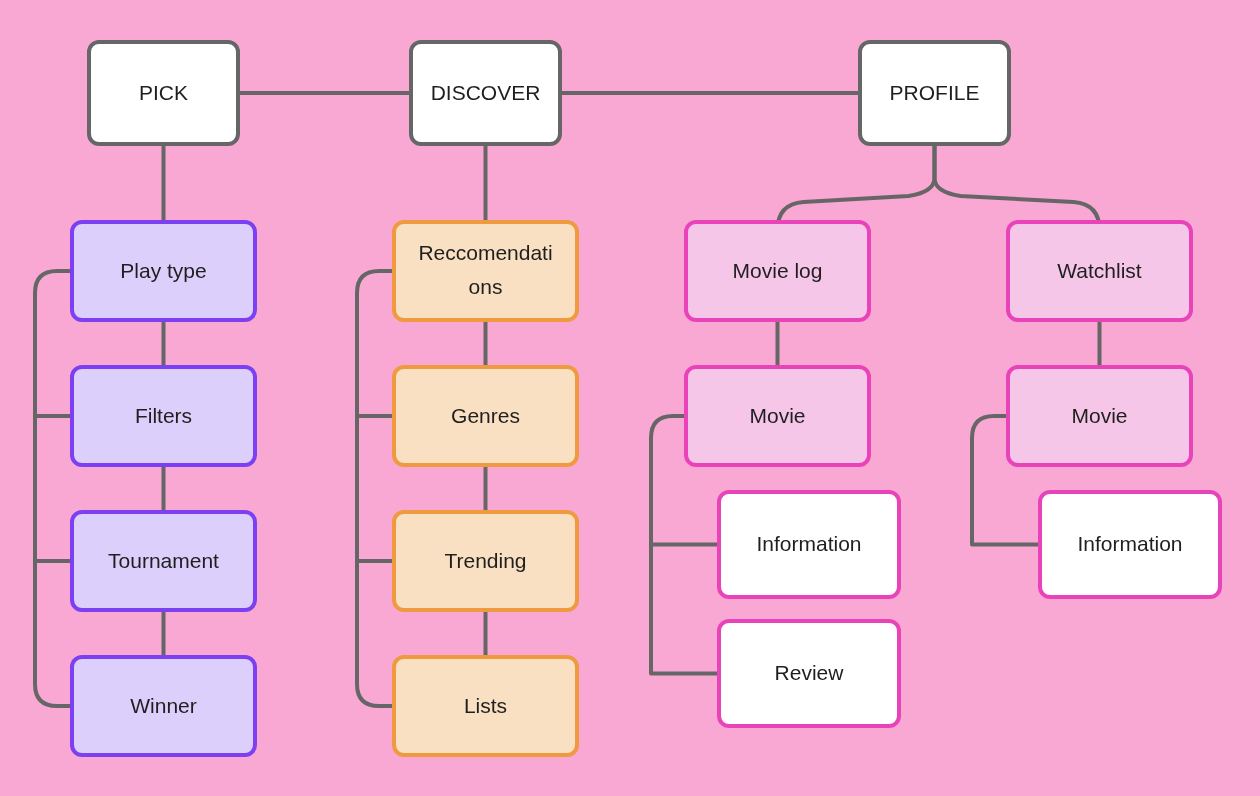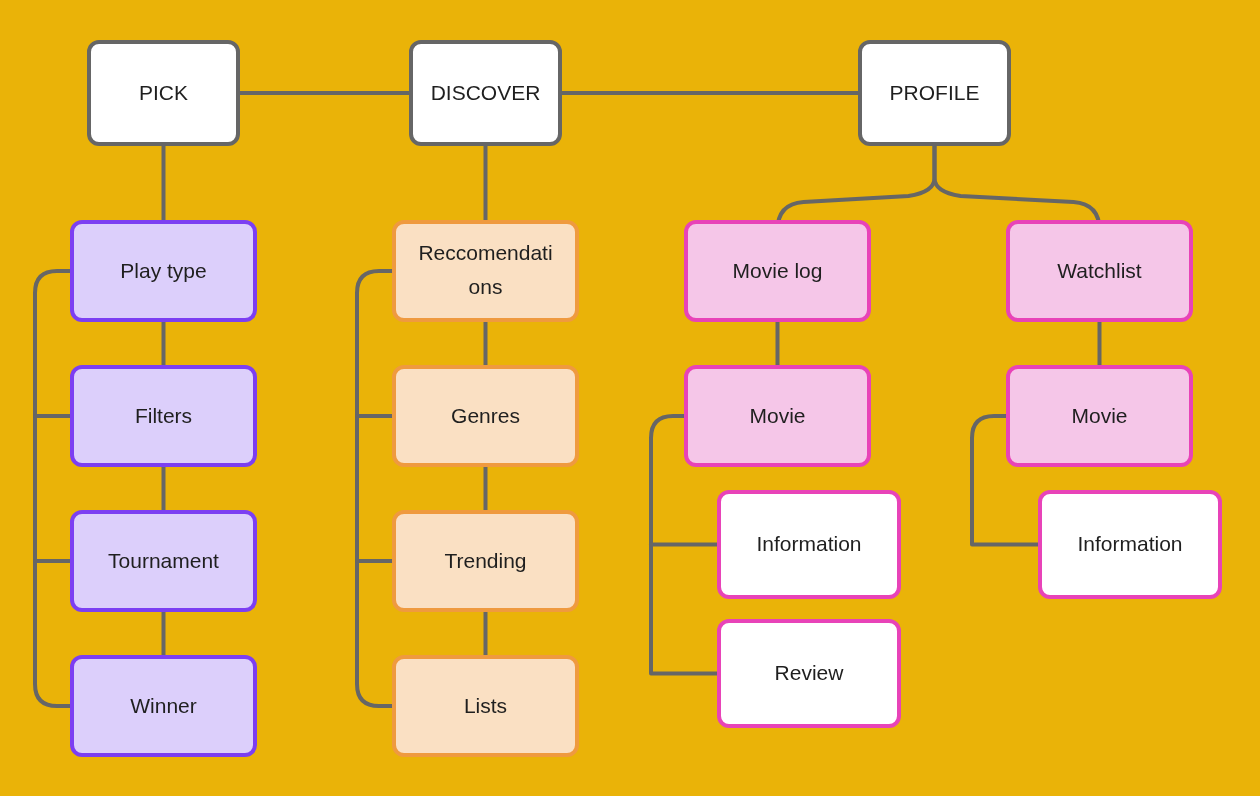--- a/index.html
+++ b/index.html
@@ -11,21 +11,21 @@
   body {
     width: 1260px;
     height: 796px;
     font-family: "Liberation Sans", sans-serif;
     overflow: hidden;
   }
   #diagram-root {
     position: relative;
     width: 1260px;
     height: 796px;
-    background: #eab308;
+    background: #f9a8d4;
   }
   svg.diagram {
     position: absolute;
     top: 0;
     left: 0;
     width: 1260px;
     height: 796px;
     display: block;
   }
   .connector {

